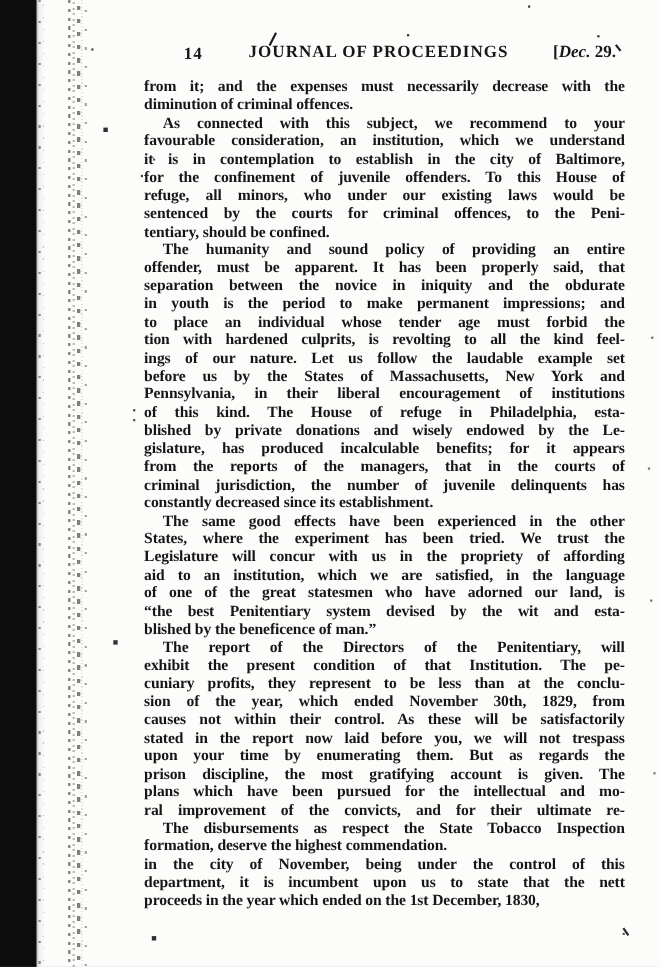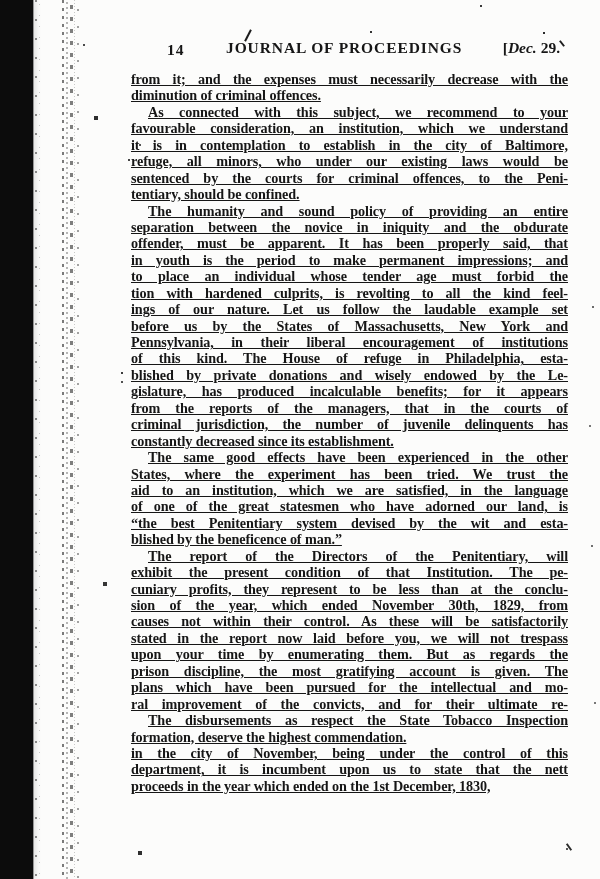--- a/index.html
+++ b/index.html
@@ -100,21 +100,20 @@
     font-size: 14.2px;
     font-weight: 700;
     letter-spacing: -0.1px;
     line-height: 16.45px;
   }
   .ln {
     height: 16.45px;
     white-space: nowrap;
     text-align: justify;
     text-align-last: justify;
-    text-decoration: underline;
   }
   .ln.end { text-align-last: left; }
   .ln.ind { padding-left: 17px; }
 </style>
 </head>
 <body>
 
 <div class="scan">
   <div class="bar"></div>
   <div class="edge-speckles"></div>
@@ -129,40 +128,42 @@
     <span class="title">JOURNAL OF PROCEEDINGS</span>
     <span class="date"><span class="br">[</span><span class="it">Dec.</span>&nbsp;<span>29.</span></span>
   </div>
 
   <div class="body" id="body-text">
       <div class="ln">from it; and the expenses must necessarily decrease with the</div>
       <div class="ln end">diminution of criminal offences.</div>
       <div class="ln ind">As connected with this subject, we recommend to your</div>
       <div class="ln">favourable consideration, an institution, which we understand</div>
       <div class="ln">it is in contemplation to establish in the city of Baltimore,</div>
+      <div class="ln">for the confinement of juvenile offenders. To this House of</div>
       <div class="ln">refuge, all minors, who under our existing laws would be</div>
       <div class="ln">sentenced by the courts for criminal offences, to the Peni-</div>
       <div class="ln end">tentiary, should be confined.</div>
       <div class="ln ind">The humanity and sound policy of providing an entire</div>
+      <div class="ln">offender, must be apparent.  It has been properly said, that</div>
       <div class="ln">separation between the novice in iniquity and the obdurate</div>
-      <div class="ln">offender, must be apparent.  It has been properly said, that</div>
       <div class="ln">in youth is the period to make permanent impressions; and</div>
       <div class="ln">to place an individual whose tender age must forbid the</div>
       <div class="ln">tion with hardened culprits, is revolting to all the kind feel-</div>
       <div class="ln">ings of our nature.  Let us follow the laudable example set</div>
       <div class="ln">before us by the States of Massachusetts, New York and</div>
       <div class="ln">Pennsylvania, in their liberal encouragement of institutions</div>
       <div class="ln">of this kind.  The House of refuge in Philadelphia, esta-</div>
       <div class="ln">blished by private donations and wisely endowed by the Le-</div>
       <div class="ln">gislature, has produced incalculable benefits; for it appears</div>
       <div class="ln">from the reports of the managers, that in the courts of</div>
       <div class="ln">criminal jurisdiction, the number of juvenile delinquents has</div>
       <div class="ln end">constantly decreased since its establishment.</div>
       <div class="ln ind">The same good effects have been experienced in the other</div>
       <div class="ln">States, where the experiment has been tried.  We trust the</div>
+      <div class="ln">Legislature will concur with us in the propriety of affording</div>
       <div class="ln">aid to an institution, which we are satisfied, in the language</div>
       <div class="ln">of one of the great statesmen who have adorned our land, is</div>
       <div class="ln">“the best Penitentiary system devised by the wit and esta-</div>
       <div class="ln end">blished by the beneficence of man.”</div>
       <div class="ln ind">The report of the Directors of the Penitentiary, will</div>
       <div class="ln">exhibit the present condition of that Institution.  The pe-</div>
       <div class="ln">cuniary profits, they represent to be less than at the conclu-</div>
       <div class="ln">sion of the year, which ended November 30th, 1829, from</div>
       <div class="ln">causes not within their control.  As these will be satisfactorily</div>
       <div class="ln">stated in the report now laid before you, we will not trespass</div>

